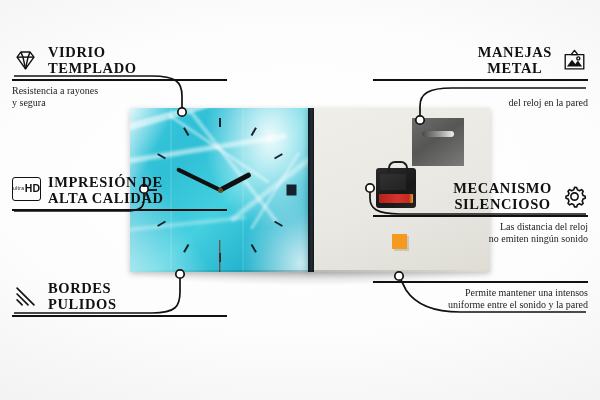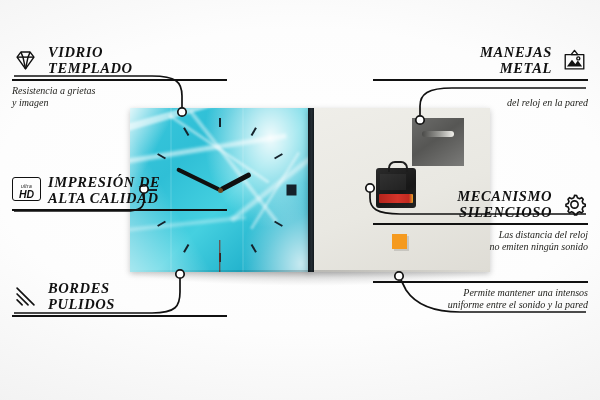--- a/index.html
+++ b/index.html
@@ -6,21 +6,20 @@
   body{
     width:600px;height:400px;overflow:hidden;
     font-family:"Liberation Serif", serif;
     background:#ffffff;
   }
   #stage{
     position:relative;width:600px;height:400px;
     background:
       radial-gradient(120% 90% at 50% 45%, #ffffff 0%, #fdfdfd 42%, #f3f3f3 72%, #e9e9e9 100%);
     overflow:hidden;
-    font-style:italic;
   }
   
   #product{position:absolute;left:130px;top:108px;width:360px;height:164px;}
   .panel{position:absolute;top:0;height:164px;}
   #panel-front{left:0;width:180px;overflow:hidden;
     background:
       linear-gradient(118deg, rgba(255,255,255,.85) 0%, rgba(255,255,255,0) 18%),
       linear-gradient(60deg, rgba(255,255,255,.55) 0%, rgba(255,255,255,0) 30%),
       radial-gradient(80% 120% at 78% 18%, rgba(255,255,255,.92) 0%, rgba(255,255,255,0) 46%),
       radial-gradient(60% 90% at 95% 95%, rgba(255,255,255,.75) 0%, rgba(255,255,255,0) 55%),
@@ -60,44 +59,44 @@
   #mech-shadow{position:absolute;left:4px;top:6px;width:26px;height:16px;background:rgba(255,255,255,.05);}
   #spacer{position:absolute;left:78px;top:126px;width:15px;height:15px;background:#f59a1f;
     box-shadow:2px 2px 0 rgba(0,0,0,.12);}
   #product-shadow{position:absolute;left:-10px;top:162px;width:380px;height:16px;
     background:radial-gradient(ellipse at 50% 0%, rgba(0,0,0,.20) 0%, rgba(0,0,0,0) 70%);}
   
   .callout{position:absolute;width:215px;}
   .callout.left{text-align:left;}
   .callout.right{text-align:right;}
   .head{display:flex;align-items:center;gap:9px;}
-  .callout.right .head{justify-content:flex-end;}
+  .callout.right .head{justify-content:flex-end;text-align:center;}
   .title{
     font-family:"Liberation Serif", serif;
     font-size:14.5px;line-height:16px;letter-spacing:.6px;
     color:#111;font-weight:700;text-transform:uppercase;
   }
   .rule{height:1.6px;background:#111;margin:3px 0 4px 0;}
   .desc{
     font-family:"Liberation Serif", serif;
     font-size:10px;line-height:12.5px;color:#23231f;
   }
   .ico{width:27px;height:27px;flex:0 0 27px;color:#111;}
   .ico svg{display:block;width:27px;height:27px;}
   .hdbadge{
     width:27px;height:22px;border:1.6px solid #111;border-radius:3px;
-    display:flex;flex-direction:column;align-items:center;justify-content:flex-end;line-height:1;
+    display:flex;flex-direction:row;align-items:center;justify-content:space-between;line-height:1;
   }
   .hdbadge .u{font-size:5px;letter-spacing:.3px;font-family:"Liberation Sans",sans-serif;}
   .hdbadge .h{font-size:10.5px;font-weight:700;font-family:"Liberation Sans",sans-serif;}
   #c1{left:12px;top:44px;}
   #c2{left:12px;top:174px;}
   #c3{left:12px;top:280px;}
   #c4{left:373px;top:44px;}
-  #c5{left:373px;top:188px;}
+  #c5{left:373px;top:180px;}
   #c6{left:373px;top:278px;}
   #connectors{position:absolute;left:0;top:0;width:600px;height:400px;pointer-events:none;}
 </style>
 </head>
 <body>
 
 <div id="stage">
 
   <div id="product">
 
@@ -177,21 +176,21 @@
             <path d="M10.5 6 L13 12 L16 26"></path>
             <path d="M21.5 6 L19 12 L16 26"></path>
         </svg>
       </span>
       <span class="title">
         <span>VIDRIO</span><br><span>TEMPLADO</span>
       </span>
     </div>
     <div class="rule"></div>
     <div class="desc">
-      <span>Resistencia a grietas</span><br><span>y imagen</span>
+      <span>Resistencia a rayones</span><br><span>y segura</span>
     </div>
   </div>
 
   <div class="callout left" id="c2">
     <div class="head">
       <span class="ico">
         <span class="hdbadge">
           <span class="u">ultra</span>
           <span class="h">HD</span>
         </span>

